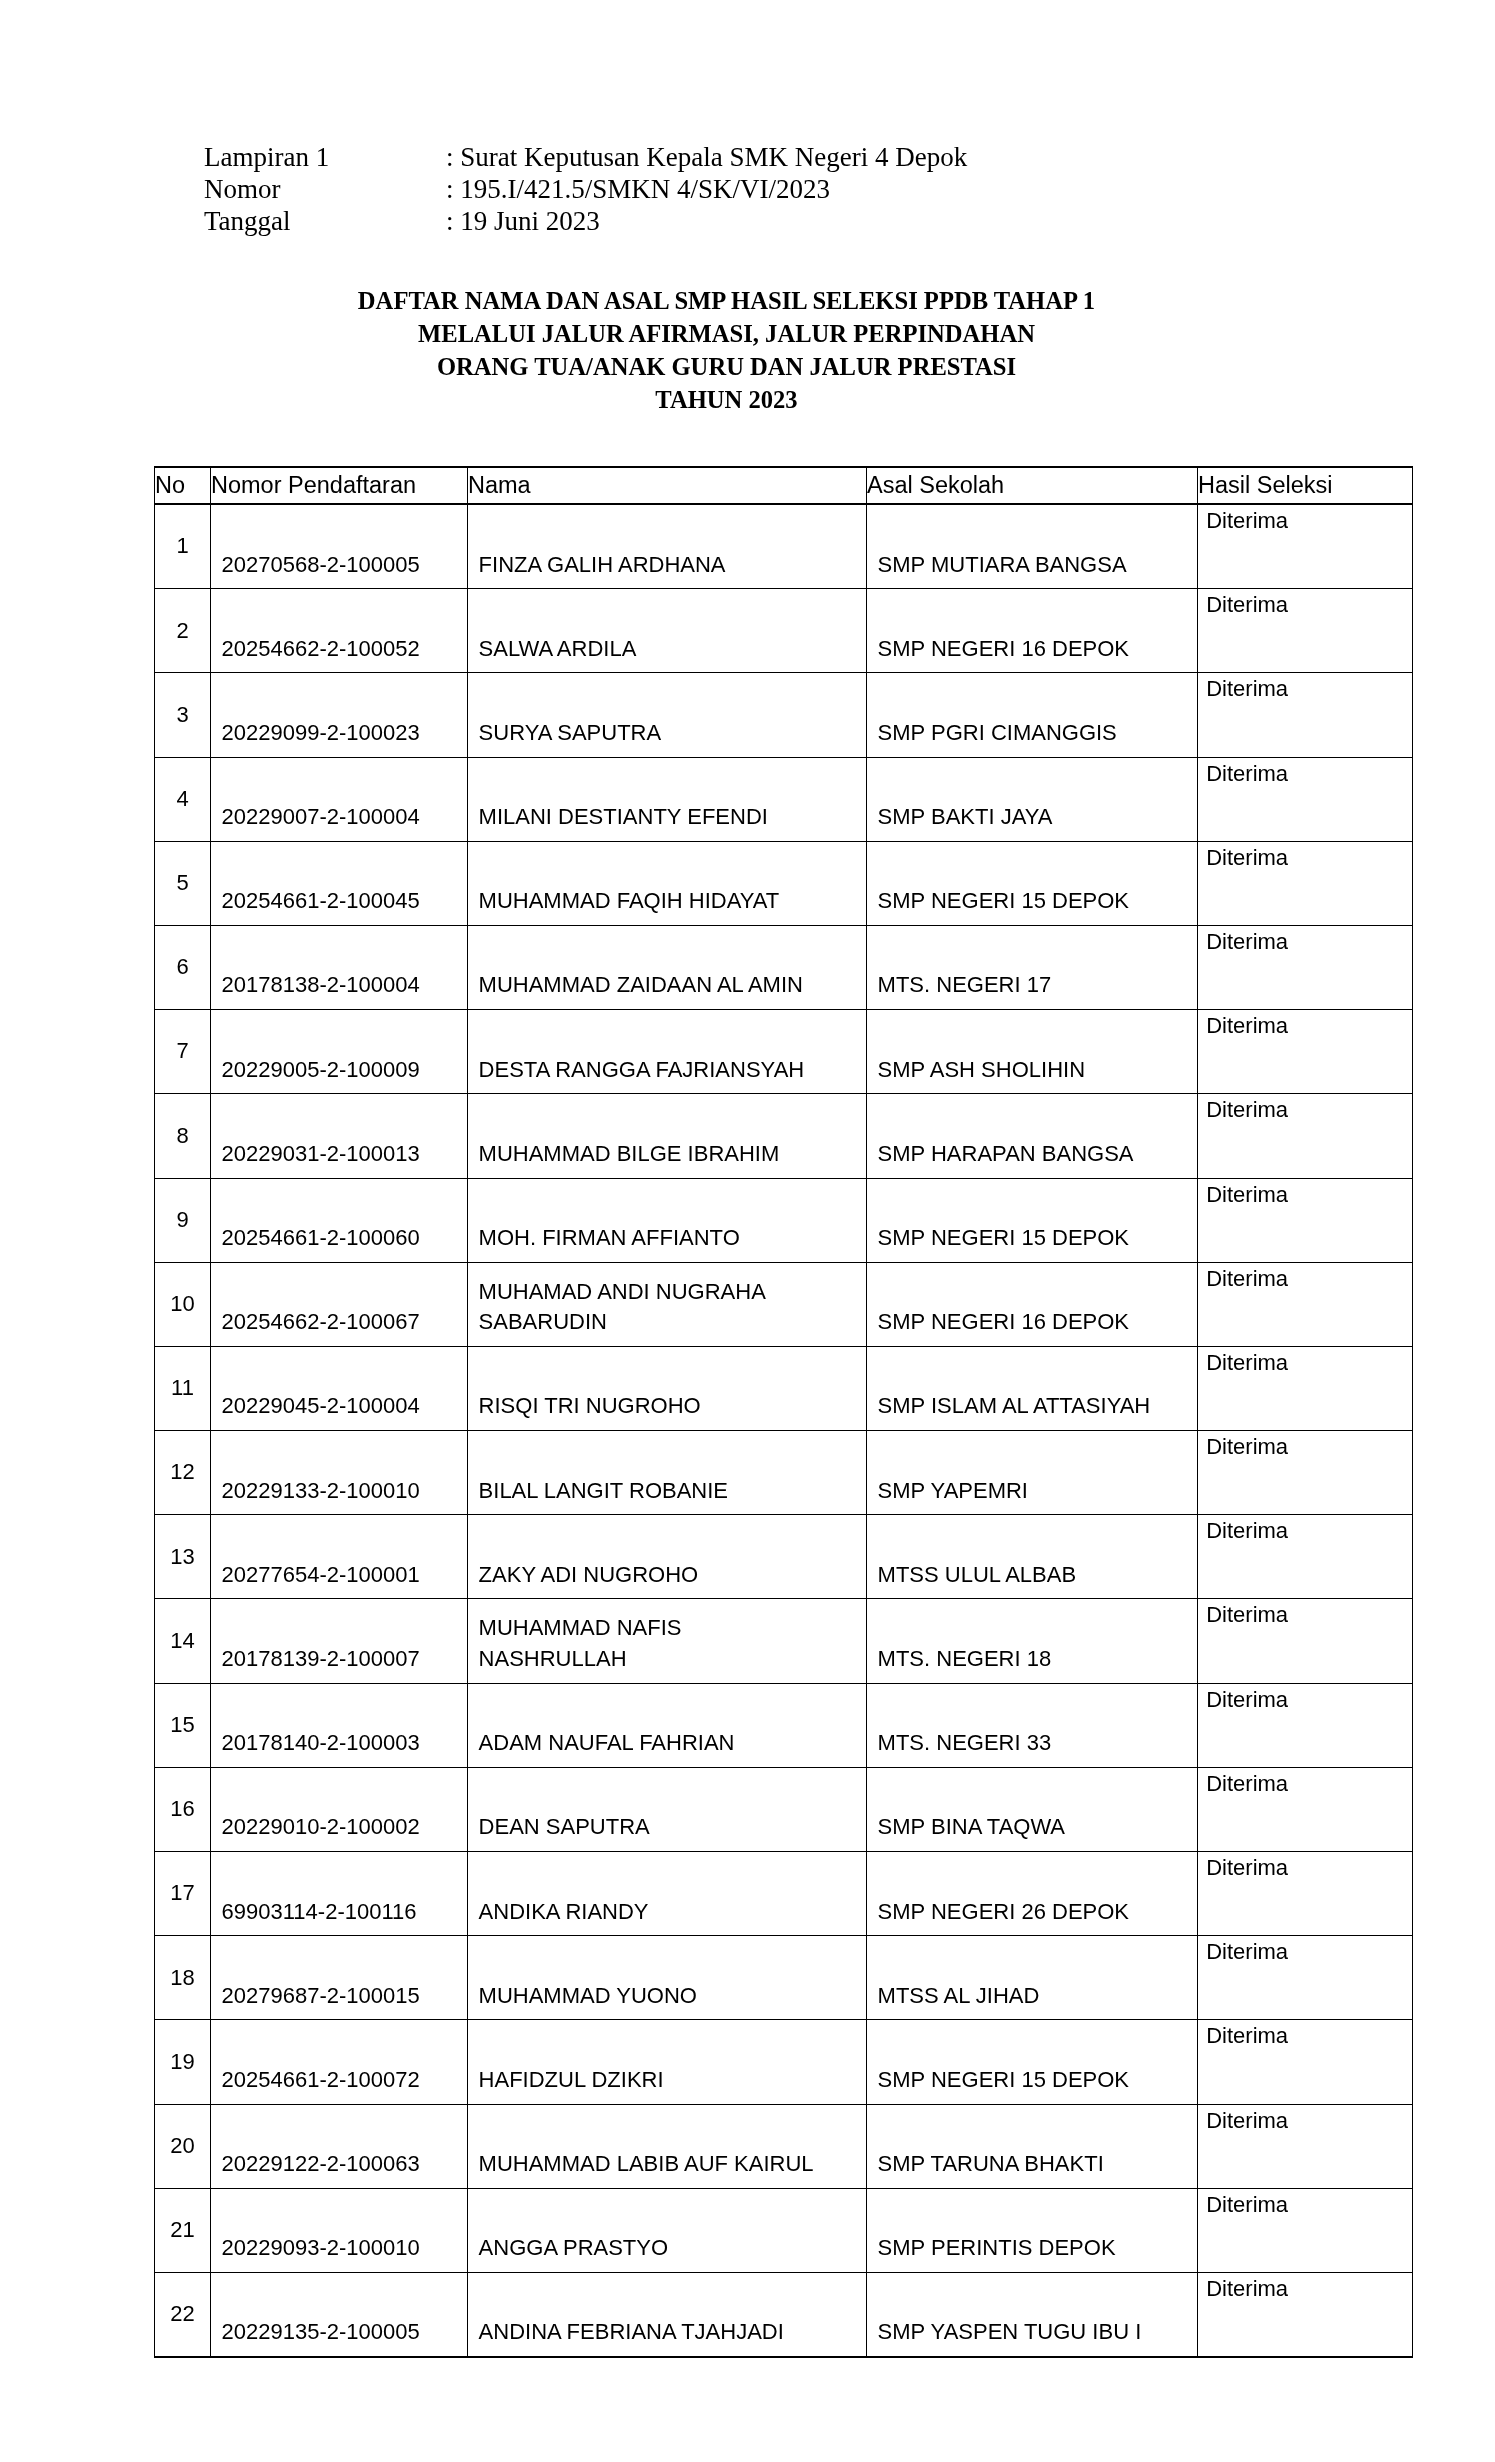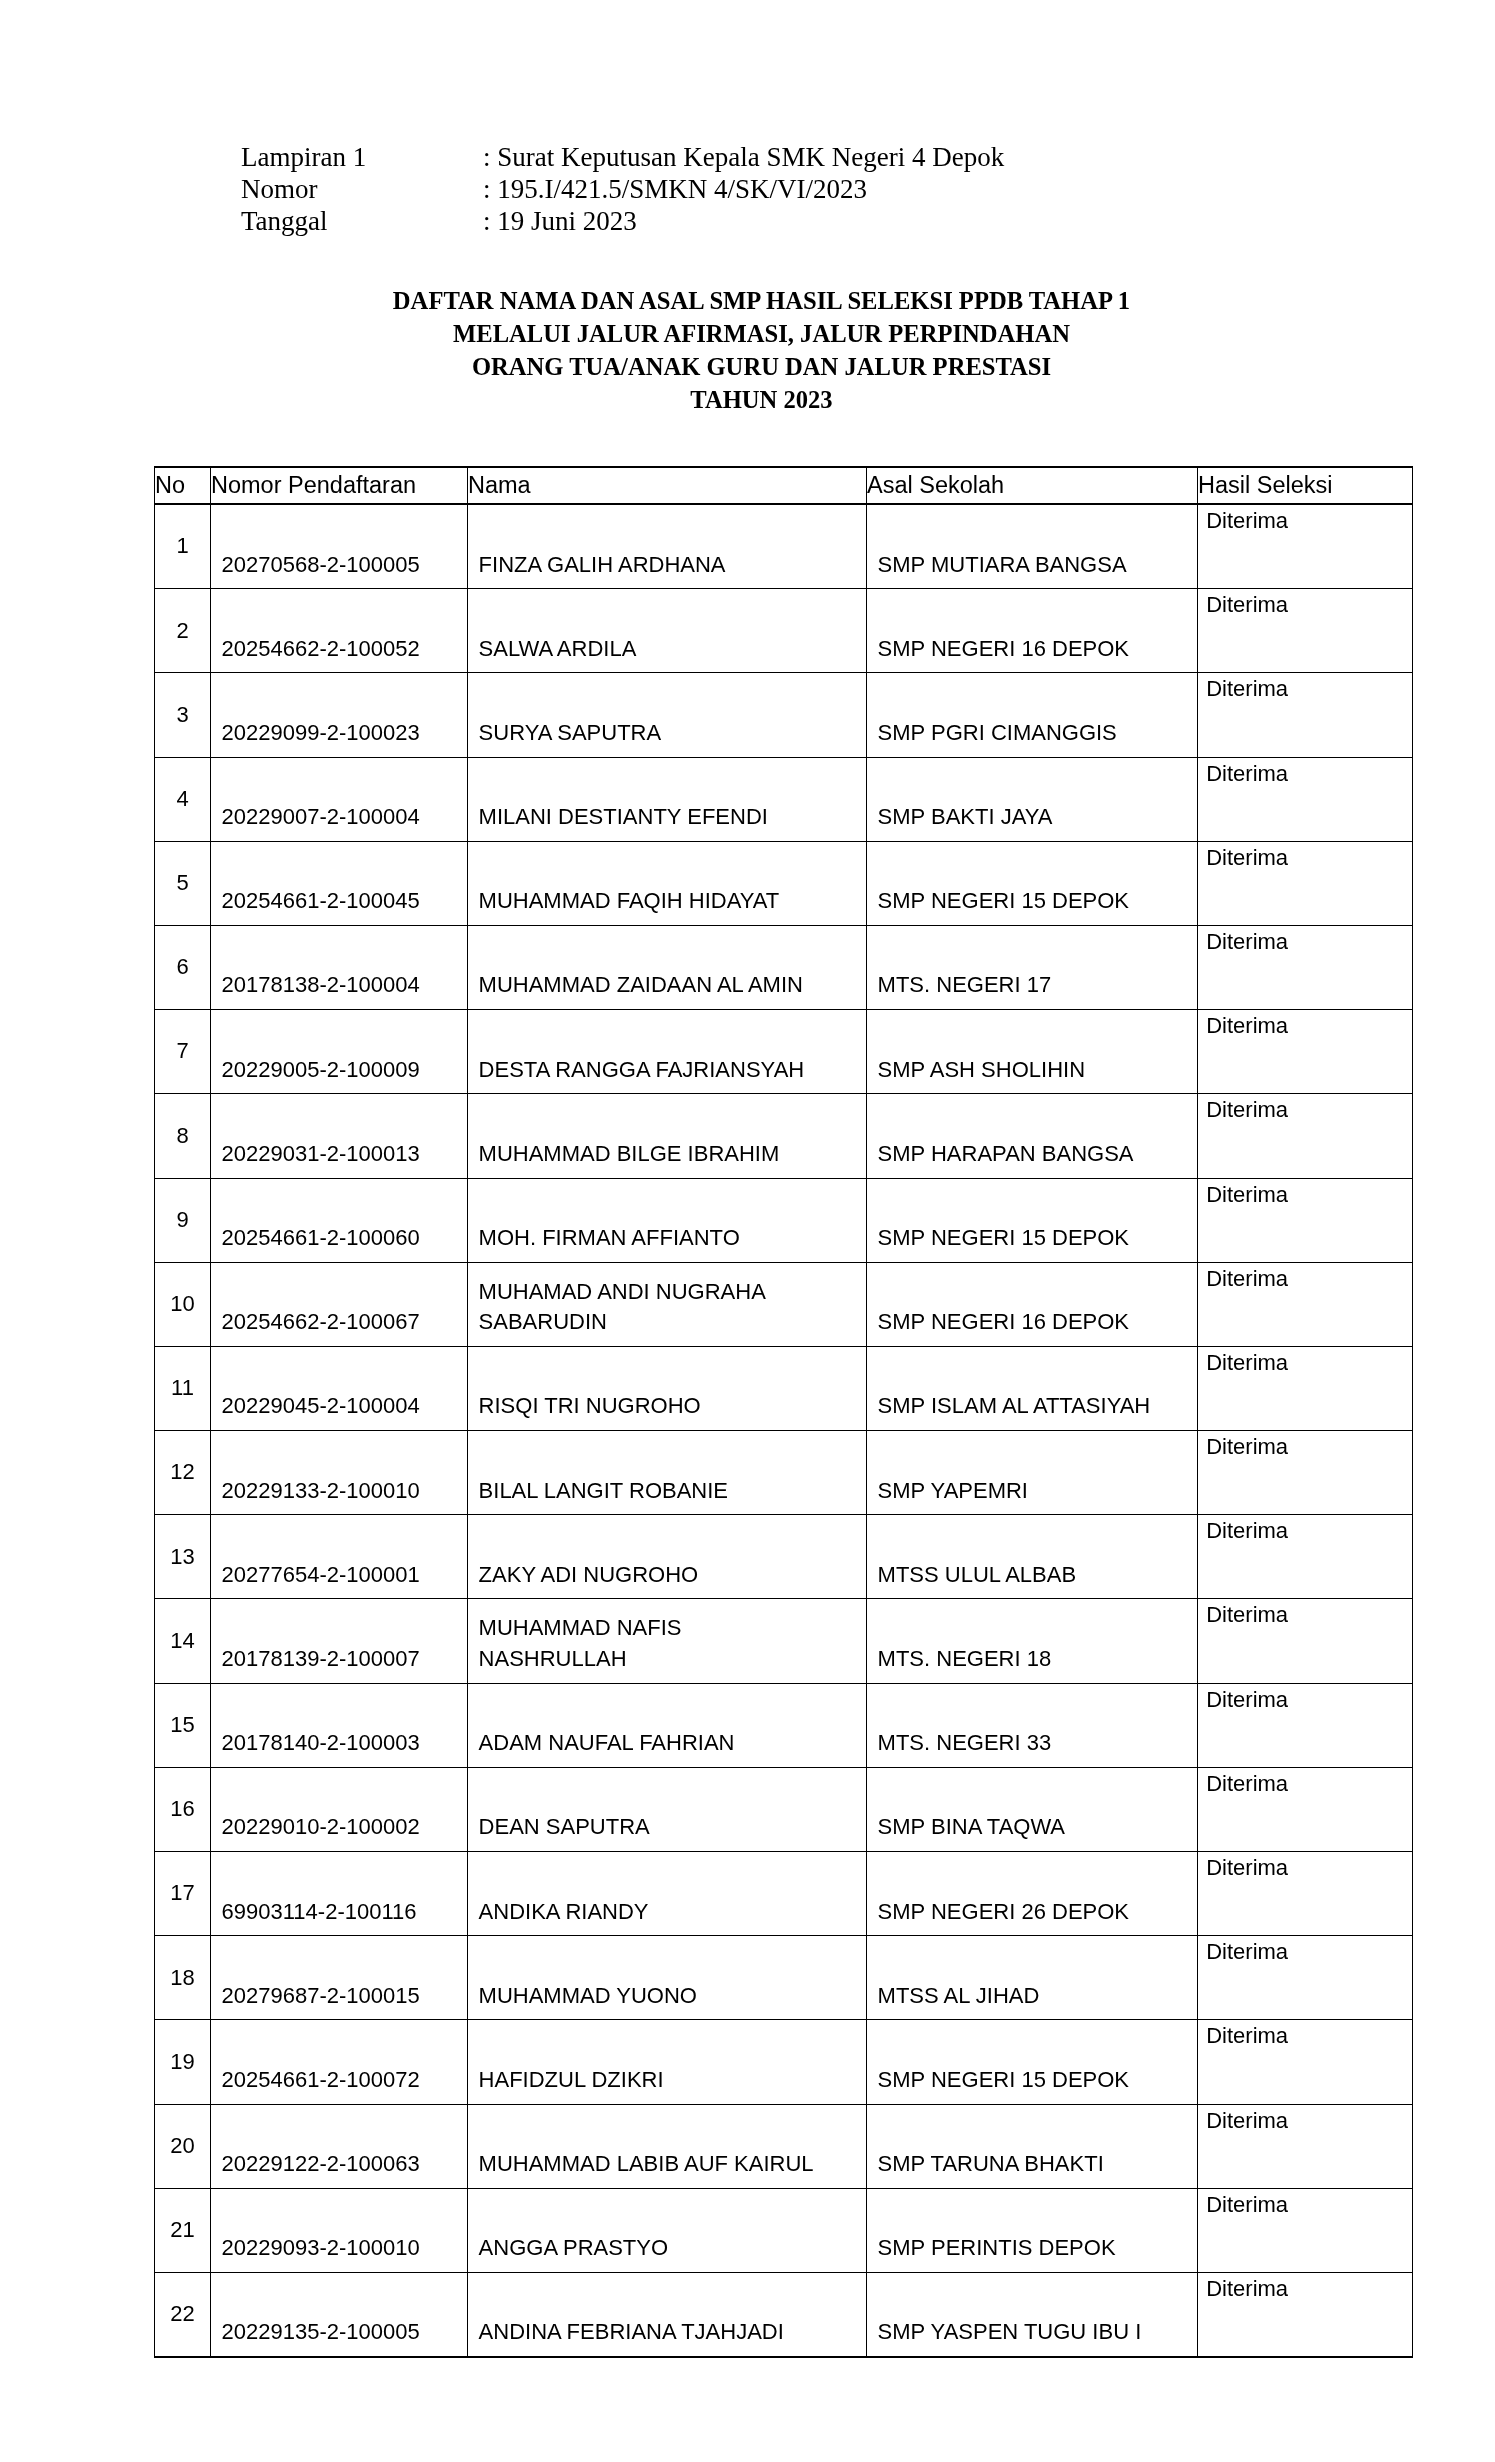--- a/index.html
+++ b/index.html
@@ -6,27 +6,27 @@
   .page {
     position:relative; width:1495px; height:2462px; background:#ffffff;
     color:#000; overflow:hidden;
   }
   
   .meta {
     position:absolute; left:204px; top:141px;
     font-family:"Liberation Serif", serif; font-size:27px; line-height:32px;
   }
   .meta-row { display:flex; }
-  .meta-label { width:215px; flex:0 0 auto;margin-left:37px; }
+  .meta-label { width:215px; flex:0 0 auto; }
   .meta-value { white-space:pre;margin-left:27px; }
   
   .title {
     position:absolute; left:0; top:284px; width:1453px;
     text-align:center; font-family:"Liberation Serif", serif;
-    font-size:24.6px; font-weight:bold; line-height:33px;padding-left:35px;
+    font-size:24.6px; font-weight:bold; line-height:33px;
   }
   
   table.results {
     position:absolute; left:154px; top:466px; width:1257px;
     border-collapse:collapse; table-layout:fixed;
     font-family:"Liberation Sans", sans-serif; font-size:22px; color:#000;
     border:1.2px solid #000; border-top:2.3px solid #000; border-bottom:2.3px solid #000;
   }
   table.results th {
     height:35px; font-size:23.5px; font-weight:400; text-align:left;

